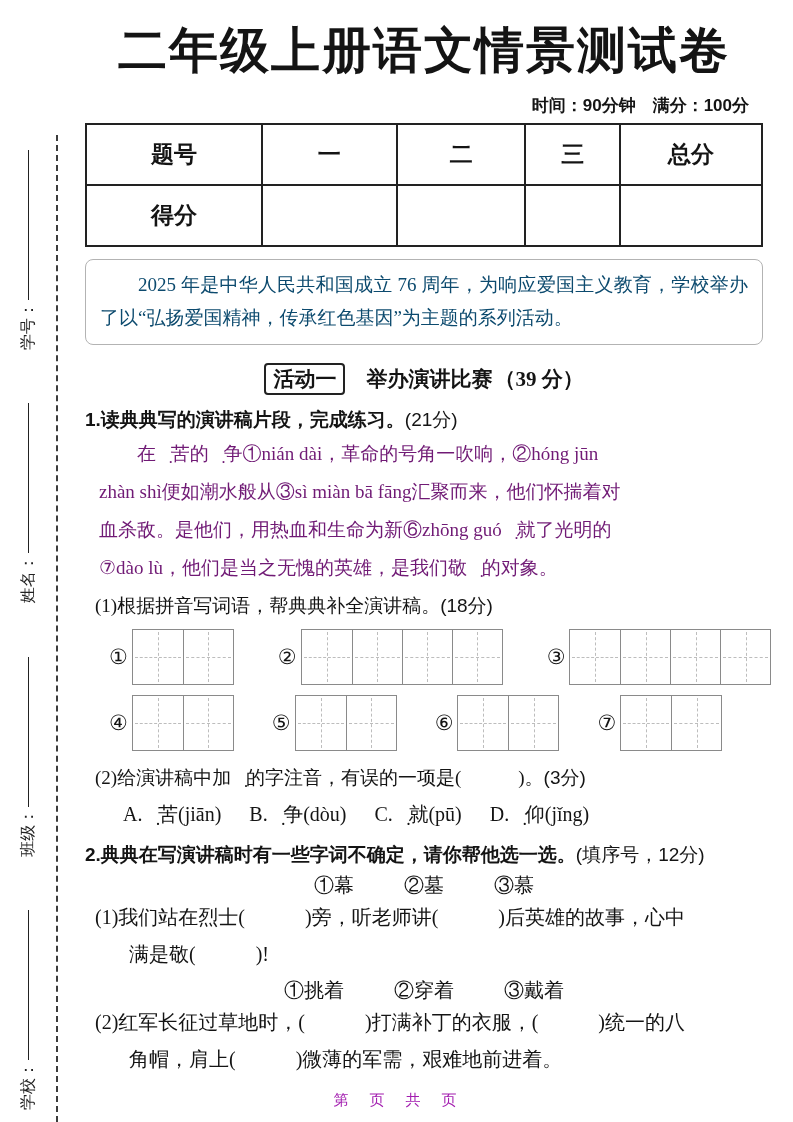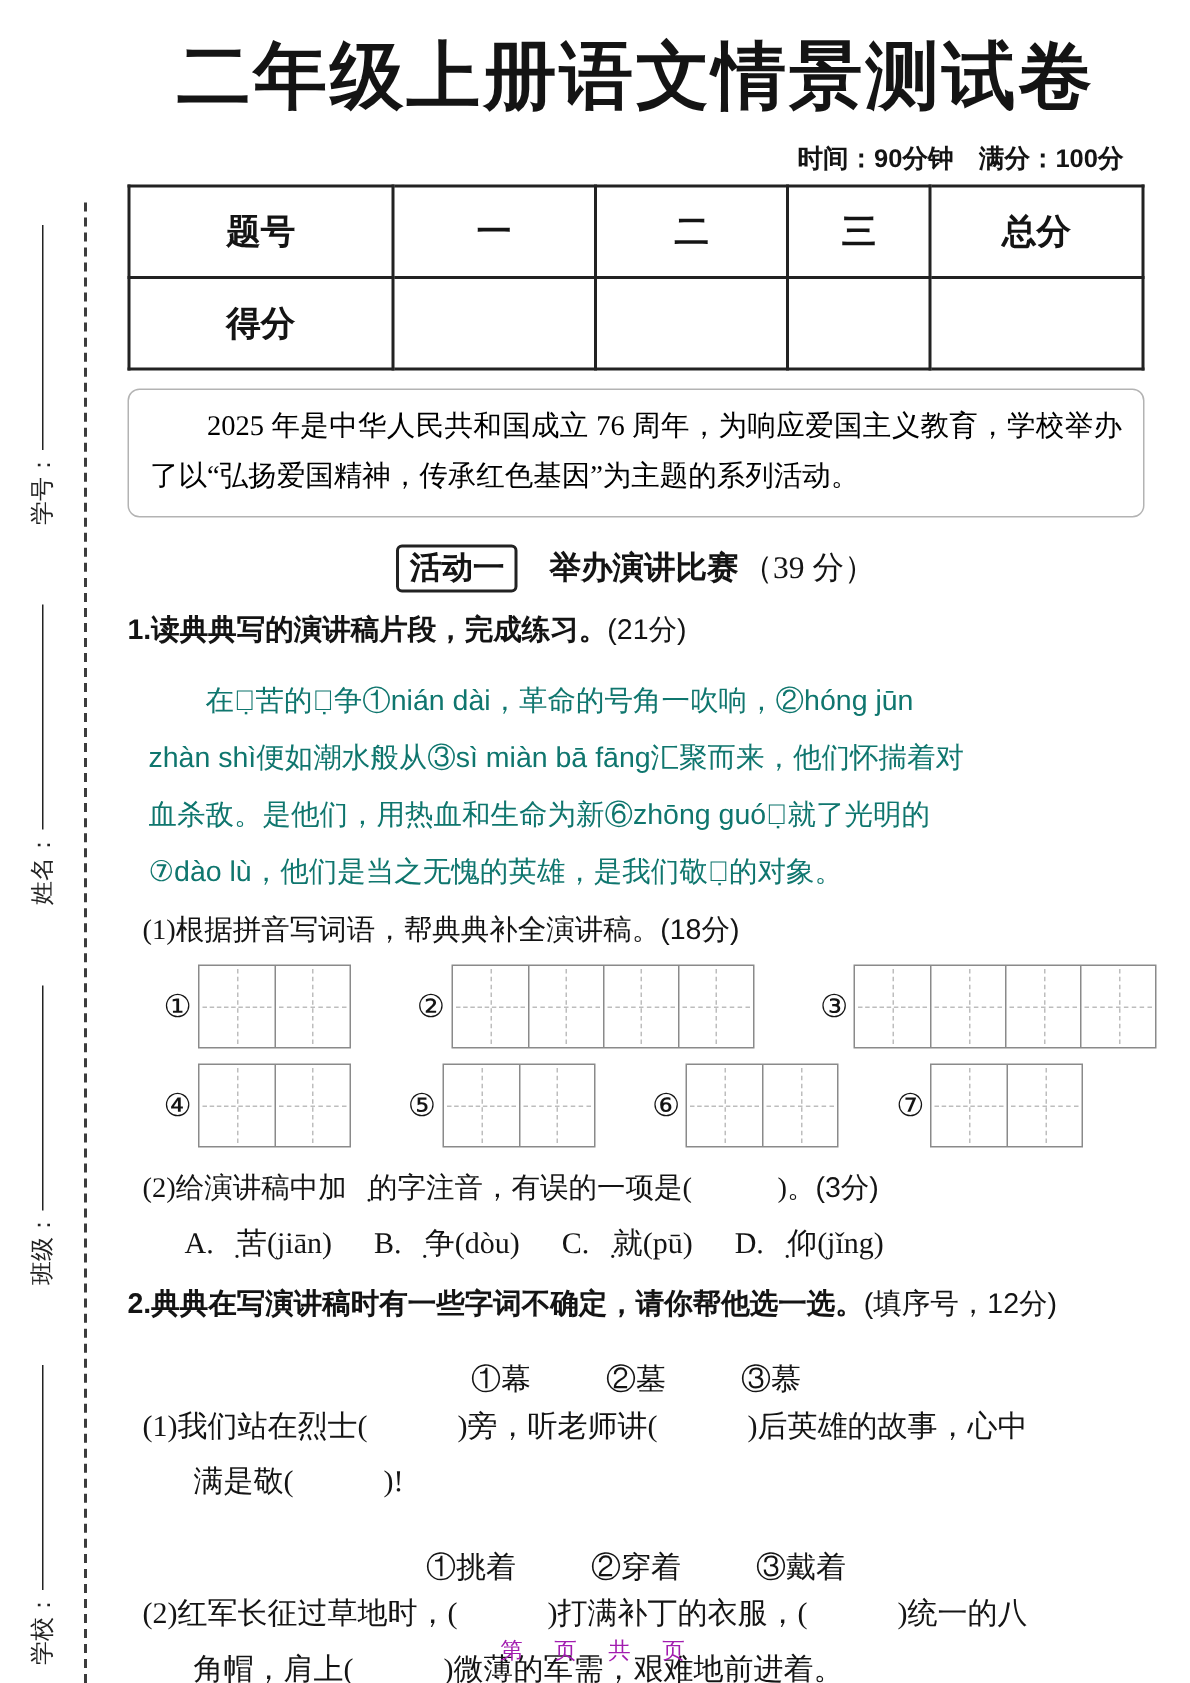--- a/index.html
+++ b/index.html
@@ -33,53 +33,53 @@
   
   table.score{width:100%;border-collapse:collapse;margin-top:6px;}
   table.score td{
     border:2px solid #222;text-align:center;font-size:23px;font-weight:bold;
     height:35px;padding:12px;
   }
   
   .intro-box{
     margin-top:12px;border:1.5px solid #b3b3b3;border-radius:8px;
     padding:8px 14px 10px;font-family:"Liberation Serif",serif;
-    font-size:19px;line-height:33px;text-align:justify;text-indent:2em;color:#000000;
+    font-size:19px;line-height:33px;text-align:justify;text-indent:2em;color:#0c4a6e;
   }
   
   .activity{margin-top:18px;text-align:center;font-size:21px;white-space:nowrap;}
   .activity .badge{
     display:inline-block;border:2px solid #222;border-radius:4px;
     padding:0 7px;line-height:28px;font-weight:bold;margin-right:21px;
   }
   .activity .atitle{font-weight:bold;}
-  .activity .ascore{font-family:"Liberation Serif",serif;font-weight:normal;margin-left:2px;margin-top:12px;}
+  .activity .ascore{font-family:"Liberation Serif",serif;font-weight:bold;margin-left:2px;margin-top:12px;}
   
   .stem{margin-top:12px;font-size:19px;font-weight:bold;white-space:nowrap;}
   .stem .score,.substem .score{font-weight:normal;font-family:Liberation Sans, sans-serif;}
-  .passage{margin-top:16px;margin-left:14px;font-family:Liberation Sans, sans-serif;
-    font-size:19px;line-height:38px;color:#0f766e;}
+  .passage{margin-top:2px;margin-left:14px;font-family:Liberation Serif, serif;
+    font-size:19px;line-height:38px;color:#701a75;}
   .pline{white-space:nowrap;}
   .pline.first{text-indent:2em;}
   .substem{margin-top:6px;margin-left:10px;font-family:"Liberation Serif",serif;
     font-size:19px;white-space:nowrap;}
   
   .tzg-row{display:flex;align-items:center;margin-top:10px;margin-left:24px;gap:44px;}
   .tzg-row.second{gap:38px;}
   .tzg-group{display:flex;align-items:center;gap:4px;}
   .tzg-num{font-size:21px;font-family:"Liberation Serif",serif;}
   .tzg-box{display:flex;border:1.5px solid #8a8a8a;background:#fff;}
   .tzg-cell{width:50px;height:54px;position:relative;border-left:1px solid #8a8a8a;box-sizing:border-box;}
   .tzg-cell:first-child{border-left:none;}
   .tzg-cell::before{content:"";position:absolute;left:2px;right:2px;top:50%;border-top:1px dashed #bdbdbd;}
   .tzg-cell::after{content:"";position:absolute;top:2px;bottom:2px;left:50%;border-left:1px dashed #bdbdbd;}
   
   .options{display:flex;gap:28px;margin-top:10px;margin-left:38px;
     font-family:"Liberation Serif",serif;font-size:20px;white-space:nowrap;}
-  .choices{display:flex;justify-content:center;gap:50px;margin-top:24px;
+  .choices{display:flex;justify-content:center;gap:50px;margin-top:4px;
     font-family:"Liberation Serif",serif;font-size:20px;}
   .fillline{margin-left:10px;font-family:"Liberation Serif",serif;font-size:20px;
     line-height:37px;white-space:nowrap;}
   .fillline.cont{margin-left:44px;}
   
   .footer{position:absolute;left:0;right:0;bottom:12px;text-align:center;
     font-size:15px;letter-spacing:3px;color:#a21caf;}
 </style>
 </head>
 <body>

